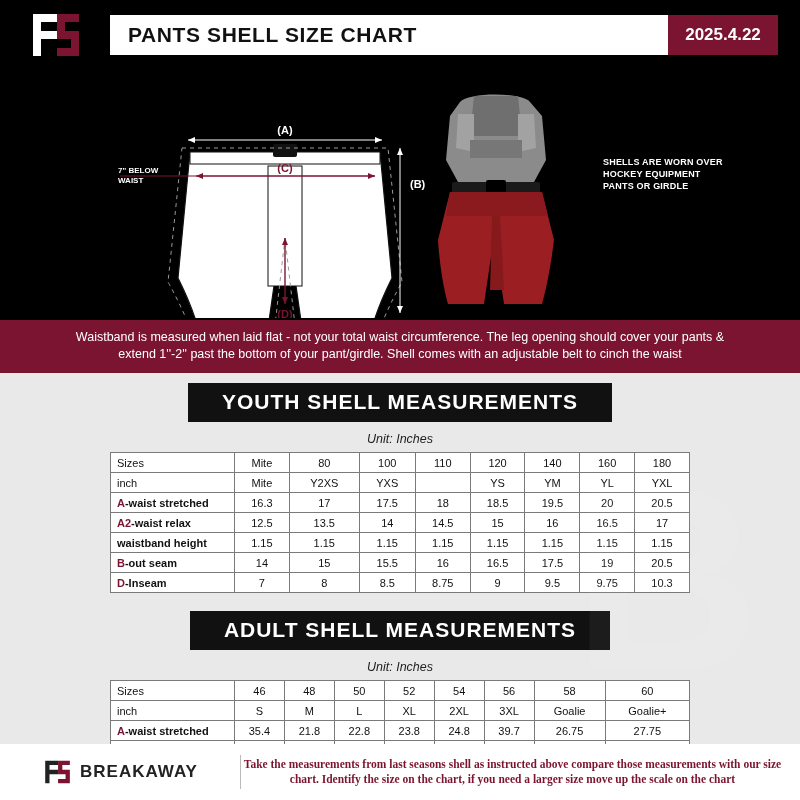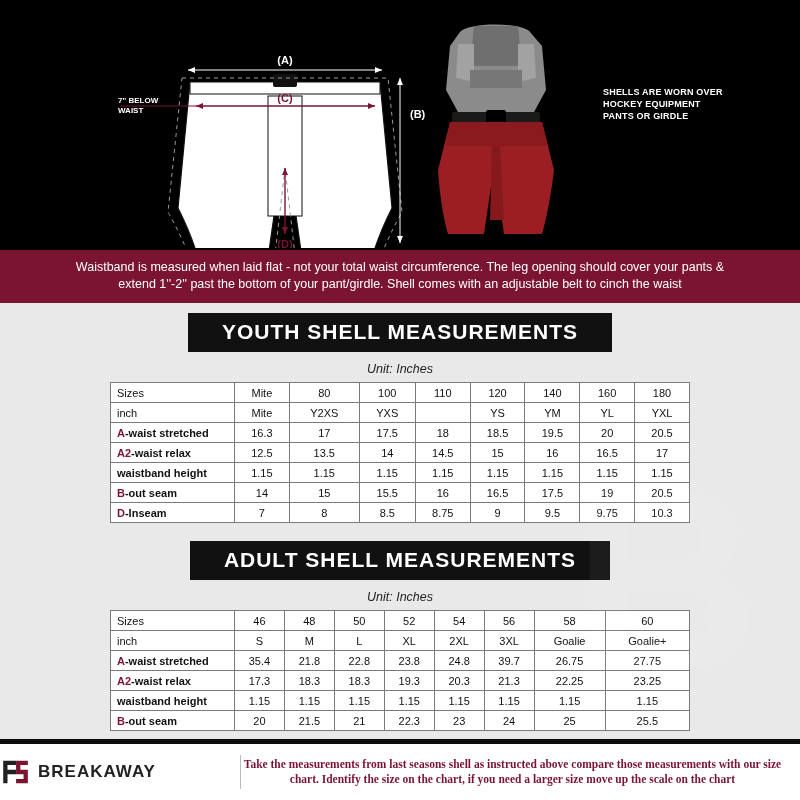--- a/index.html
+++ b/index.html
@@ -30,34 +30,46 @@
   
   .tbl-wrap{background:#e9e9e9;padding:0 110px 8px 110px;}
   table{border-collapse:collapse;width:100%;background:#fff;}
   td{border:1px solid #7a7a7a;font-size:11px;height:17px;text-align:center;color:#111;}
   td.lbl{text-align:left;padding-left:6px;font-weight:bold;width:116px;}
   td.lbl .mk{color:#7b1431;}
   tr.head td{font-weight:normal;}
 
   
   .footer{position:absolute;left:0;bottom:0;width:800px;height:56px;background:#fff;display:flex;align-items:center;}
-  .foot-logo{width:240px;display:flex;align-items:center;justify-content:flex-start;gap:8px;}
+  .foot-logo{width:240px;display:flex;align-items:center;justify-content:center;gap:8px;}
   .foot-logo .word{font-size:17px;font-weight:bold;color:#222;letter-spacing:1px;}
   .foot-text{flex:1;color:#7b1431;font-size:11.5px;line-height:15px;font-weight:bold;padding-right:16px;text-align:center;font-family:Liberation Serif, serif;}
   .foot-div{width:1px;height:34px;background:#bbb;}
 
   .wm{position:absolute;right:40px;top:430px;font-size:260px;color:#ffffff;opacity:.045;font-weight:bold;pointer-events:none;}
 </style>
 </head>
 <body>
 
 <div class="page">
 
   <div class="wm">B</div>
 
+  <div class="header">
+    <div class="logo-b">
+      <svg width="56" height="50" viewBox="0 0 56 50">
+        <polygon points="6,4 30,4 30,12 14,12 14,21 30,21 30,29 14,29 14,46 6,46" fill="#ffffff"></polygon>
+        <polygon points="30,4 52,4 52,12 38,12 38,21 52,21 52,46 30,46 30,38 44,38 44,29 30,29" fill="#7b1431"></polygon>
+      </svg>
+    </div>
+    <div class="title-bar">
+      <span>PANTS SHELL SIZE CHART</span>
+    </div>
+    <div class="date-bar">2025.4.22</div>
+  </div>
 
   <div class="illus">
 
     <svg class="diagram" viewBox="0 0 330 240">
 
       <line x1="78" y1="62" x2="272" y2="62" stroke="#ffffff" stroke-width="1"></line>
       <polygon points="78,62 85,59 85,65" fill="#fff"></polygon>
         <polygon points="272,62 265,59 265,65" fill="#fff"></polygon>
       <text x="175" y="56" fill="#fff" font-size="11" font-weight="bold" text-anchor="middle" font-family="Liberation Sans, sans-serif">(A)</text>
 

